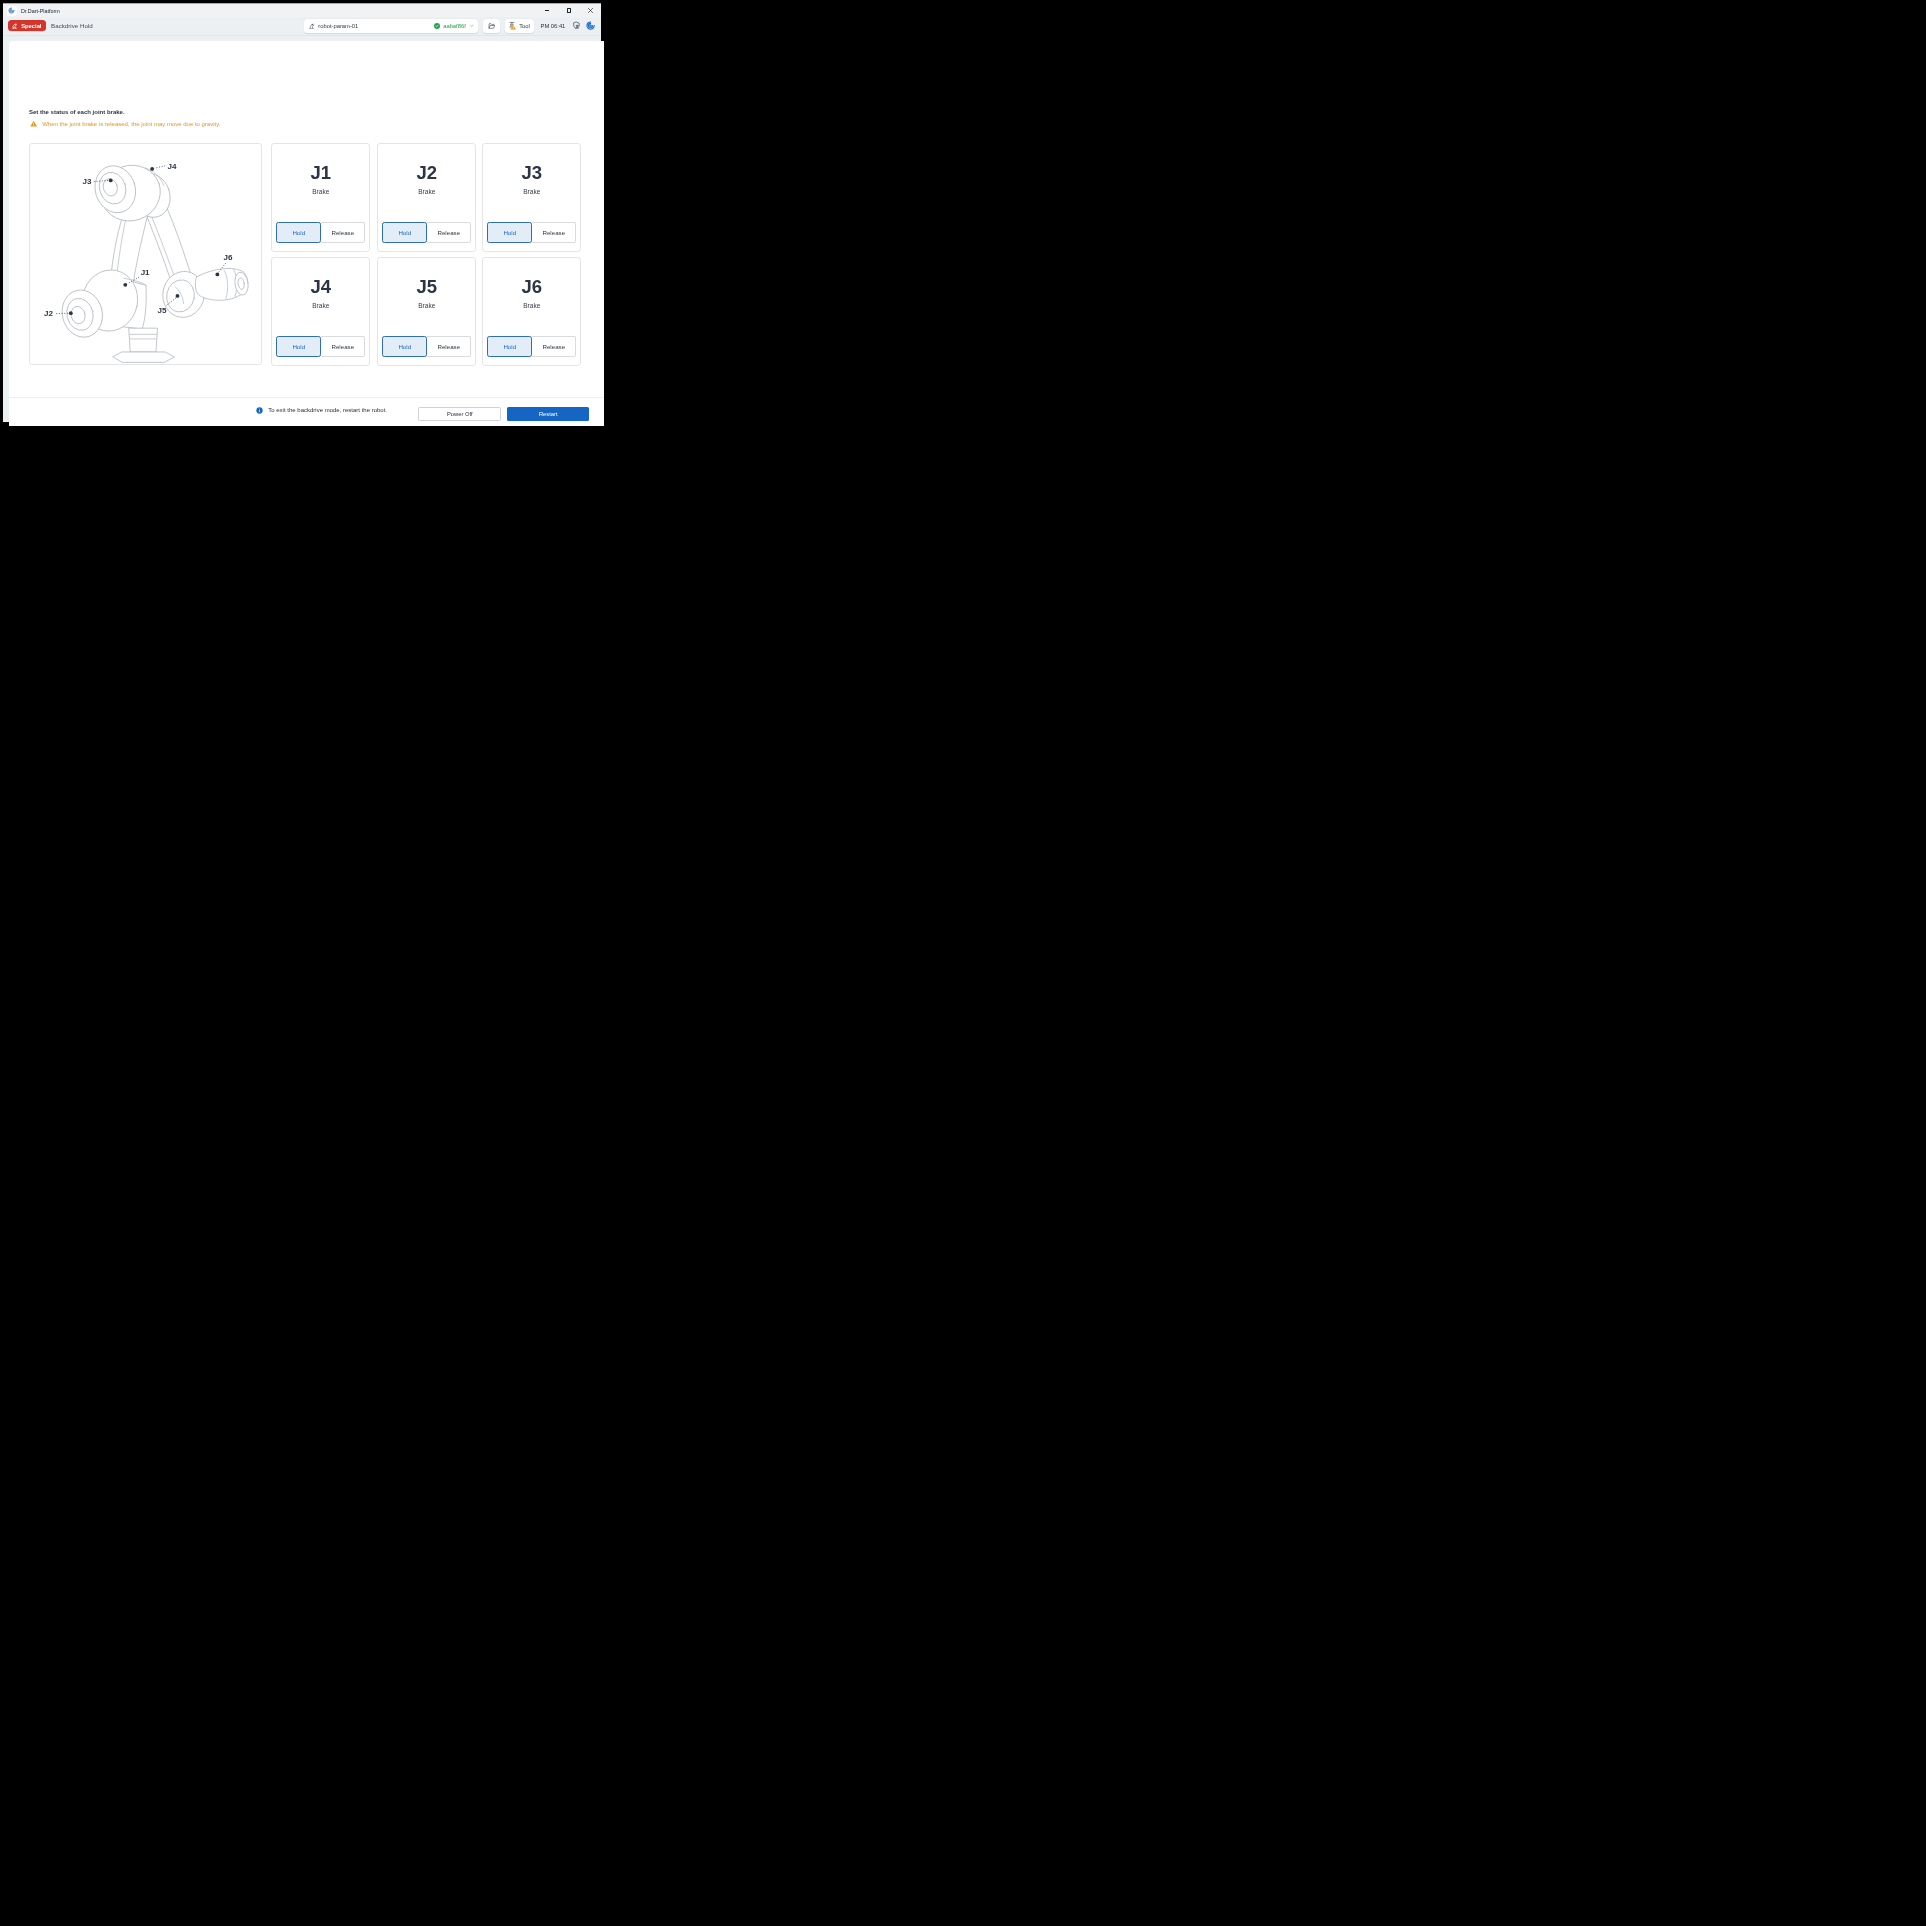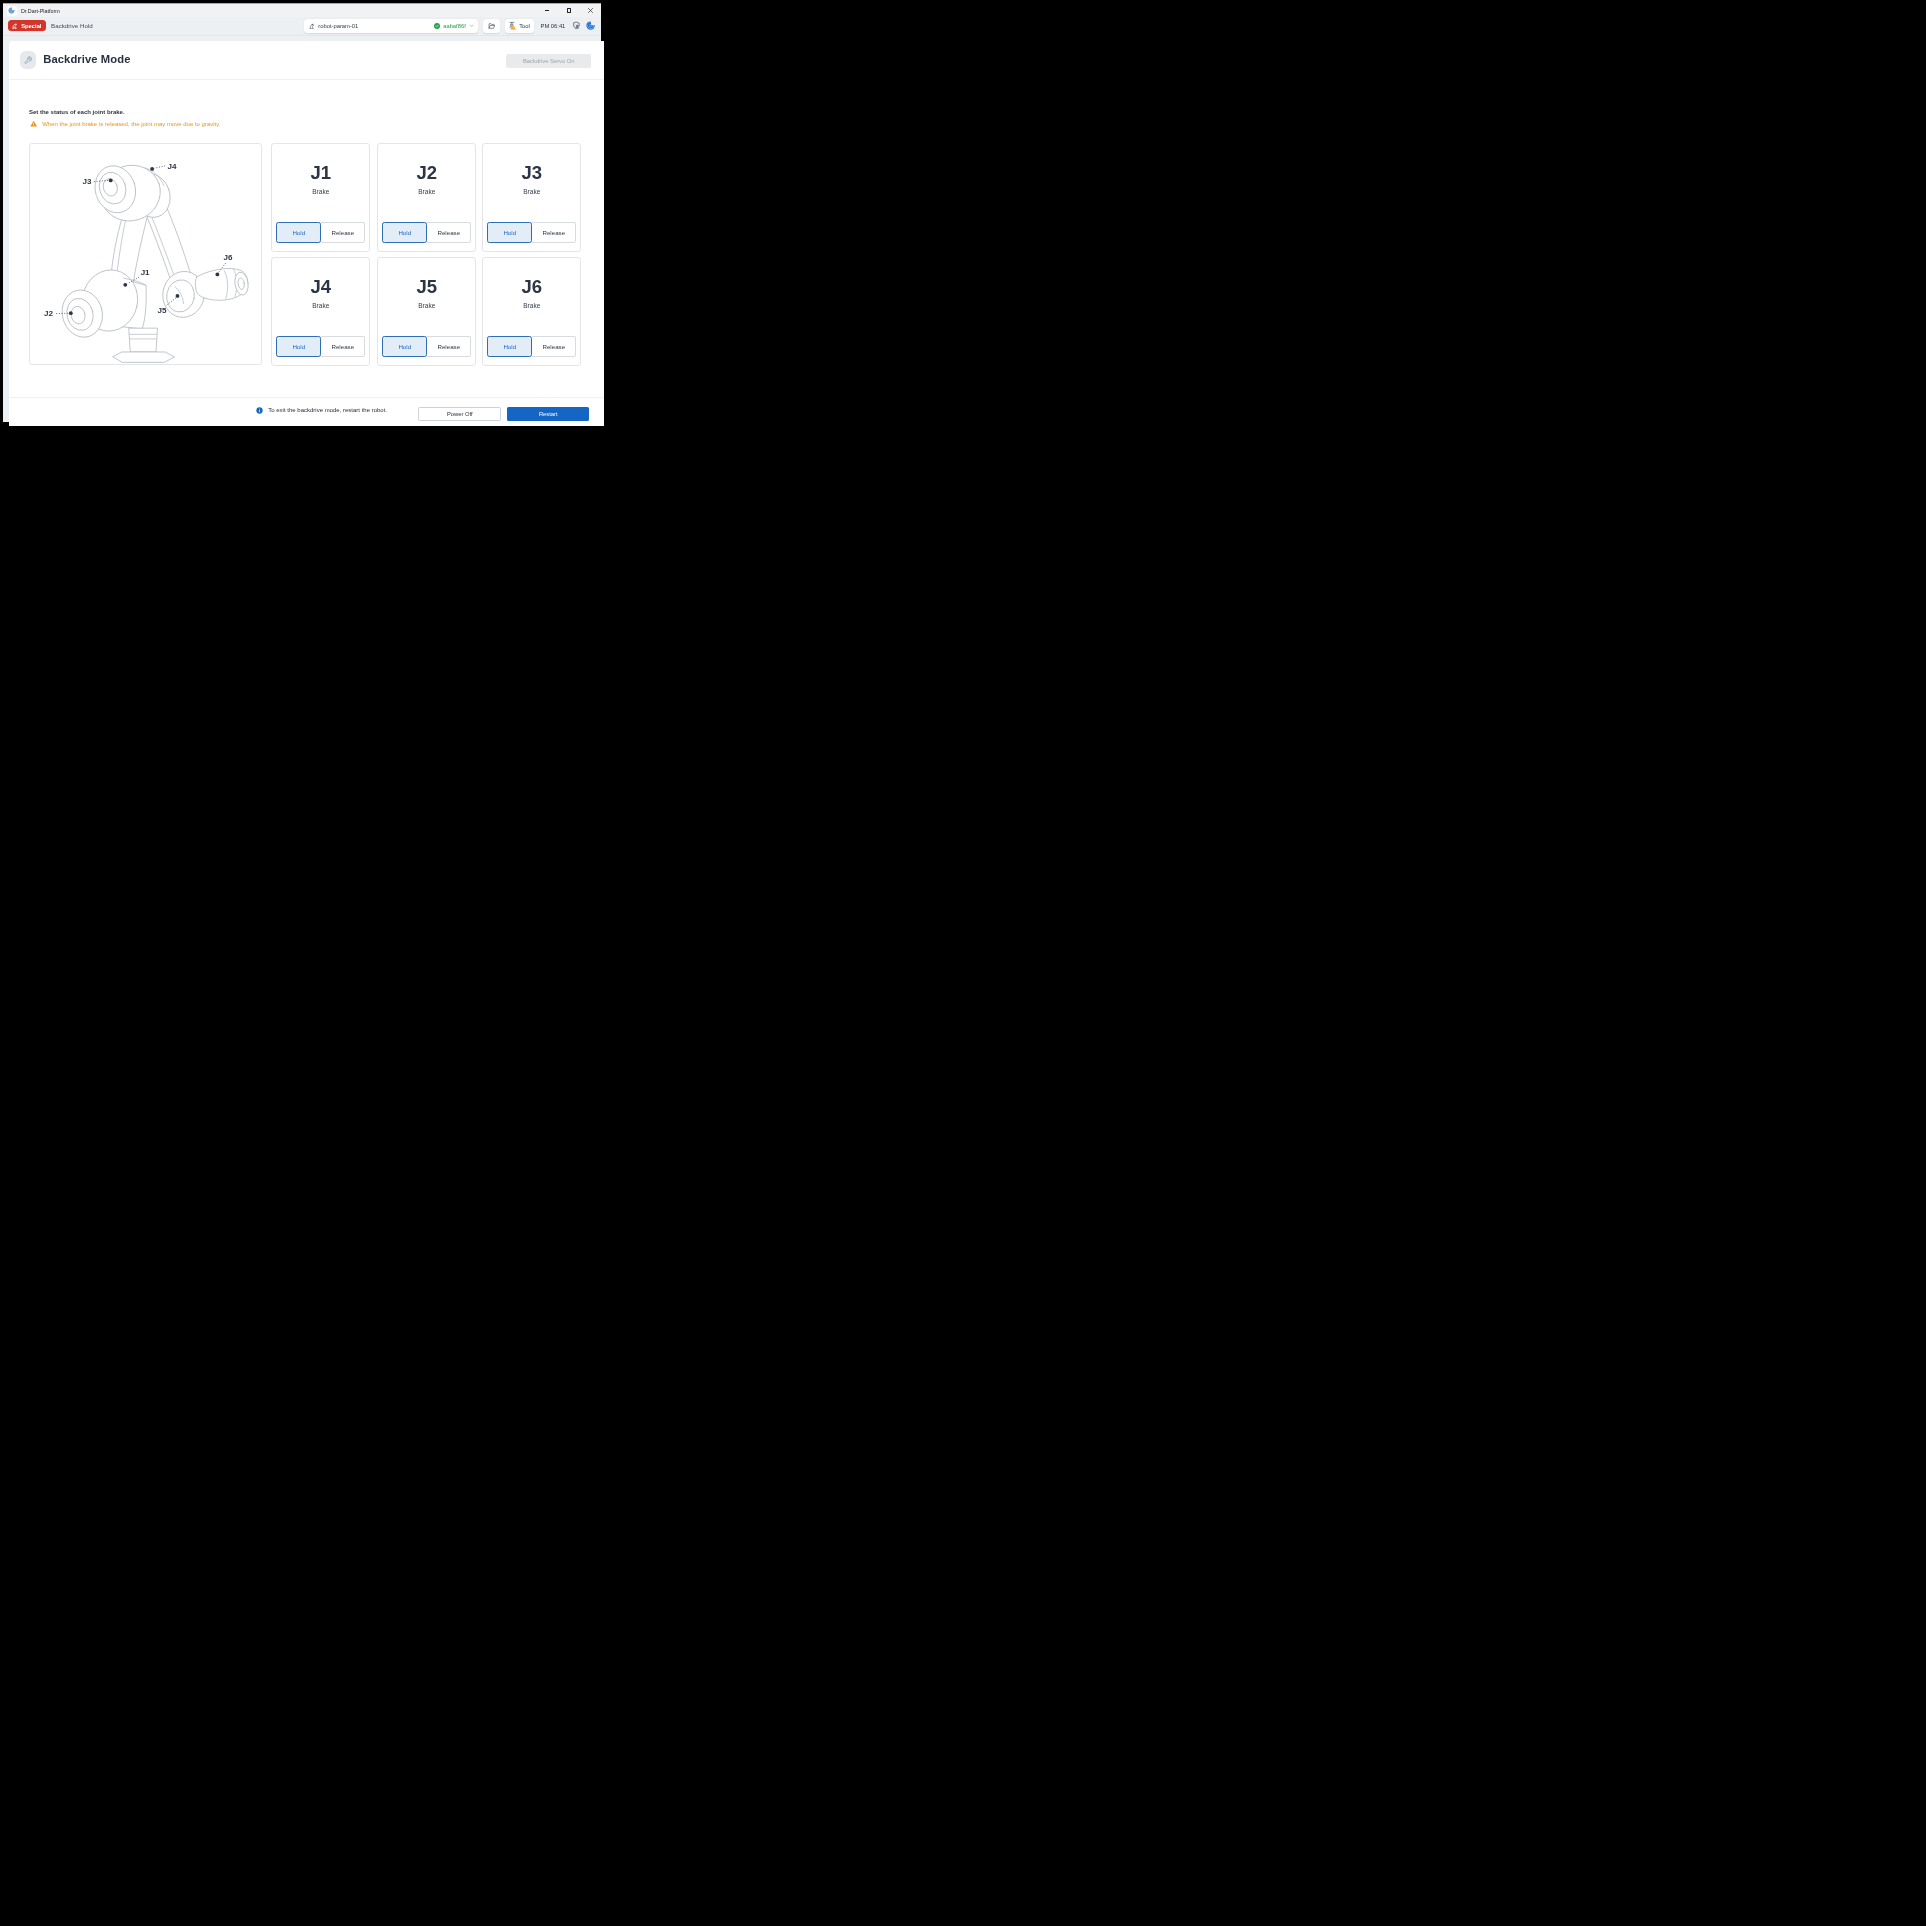--- a/index.html
+++ b/index.html
@@ -243,29 +243,20 @@
       <svg width="9.2" height="9.2" viewBox="0 0 24 24" fill="none" stroke="#1b6ac9" stroke-width="3" stroke-linecap="round">
         <path d="M12,2.5 a9.5,9.5 0 1 0 9.5,9.5"></path>
         <path d="M12,6.3 a5.7,5.7 0 1 0 5.7,5.7"></path>
         <path d="M12,9.8 a2.2,2.2 0 1 0 2.2,2.2"></path>
       </svg>
     </span>
   </div>
 
   <div class="panel">
 
-    <div class="panel-header">
-      <div class="wrench-badge">
-        <svg width="8.5" height="8.5" viewBox="0 0 24 24" fill="none" stroke="#838da2" stroke-width="1.9" stroke-linejoin="round" stroke-linecap="round">
-          <path d="M14.7 6.3a1 1 0 0 0 0 1.4l1.6 1.6a1 1 0 0 0 1.4 0l3.77-3.77a6 6 0 0 1-7.94 7.94l-6.91 6.91a2.12 2.12 0 0 1-3-3l6.91-6.91a6 6 0 0 1 7.94-7.94l-3.76 3.76z"></path>
-        </svg>
-      </div>
-      <div class="page-title">Backdrive Mode</div>
-      <button class="servo-btn">Backdrive Servo On</button>
-    </div>
 
     <div class="instr-1">Set the status of each joint brake.</div>
     <div class="warn-row">
       <span>
         <svg width="7.3" height="7.3" viewBox="0 0 24 24">
           <polygon points="12,2.5 23,21.5 1,21.5" fill="#e8941a"></polygon>
           <rect x="10.9" y="8.5" width="2.2" height="7" rx="1.1" fill="#fff"></rect>
           <circle cx="12" cy="18.3" r="1.4" fill="#fff"></circle>
         </svg>
       </span>

